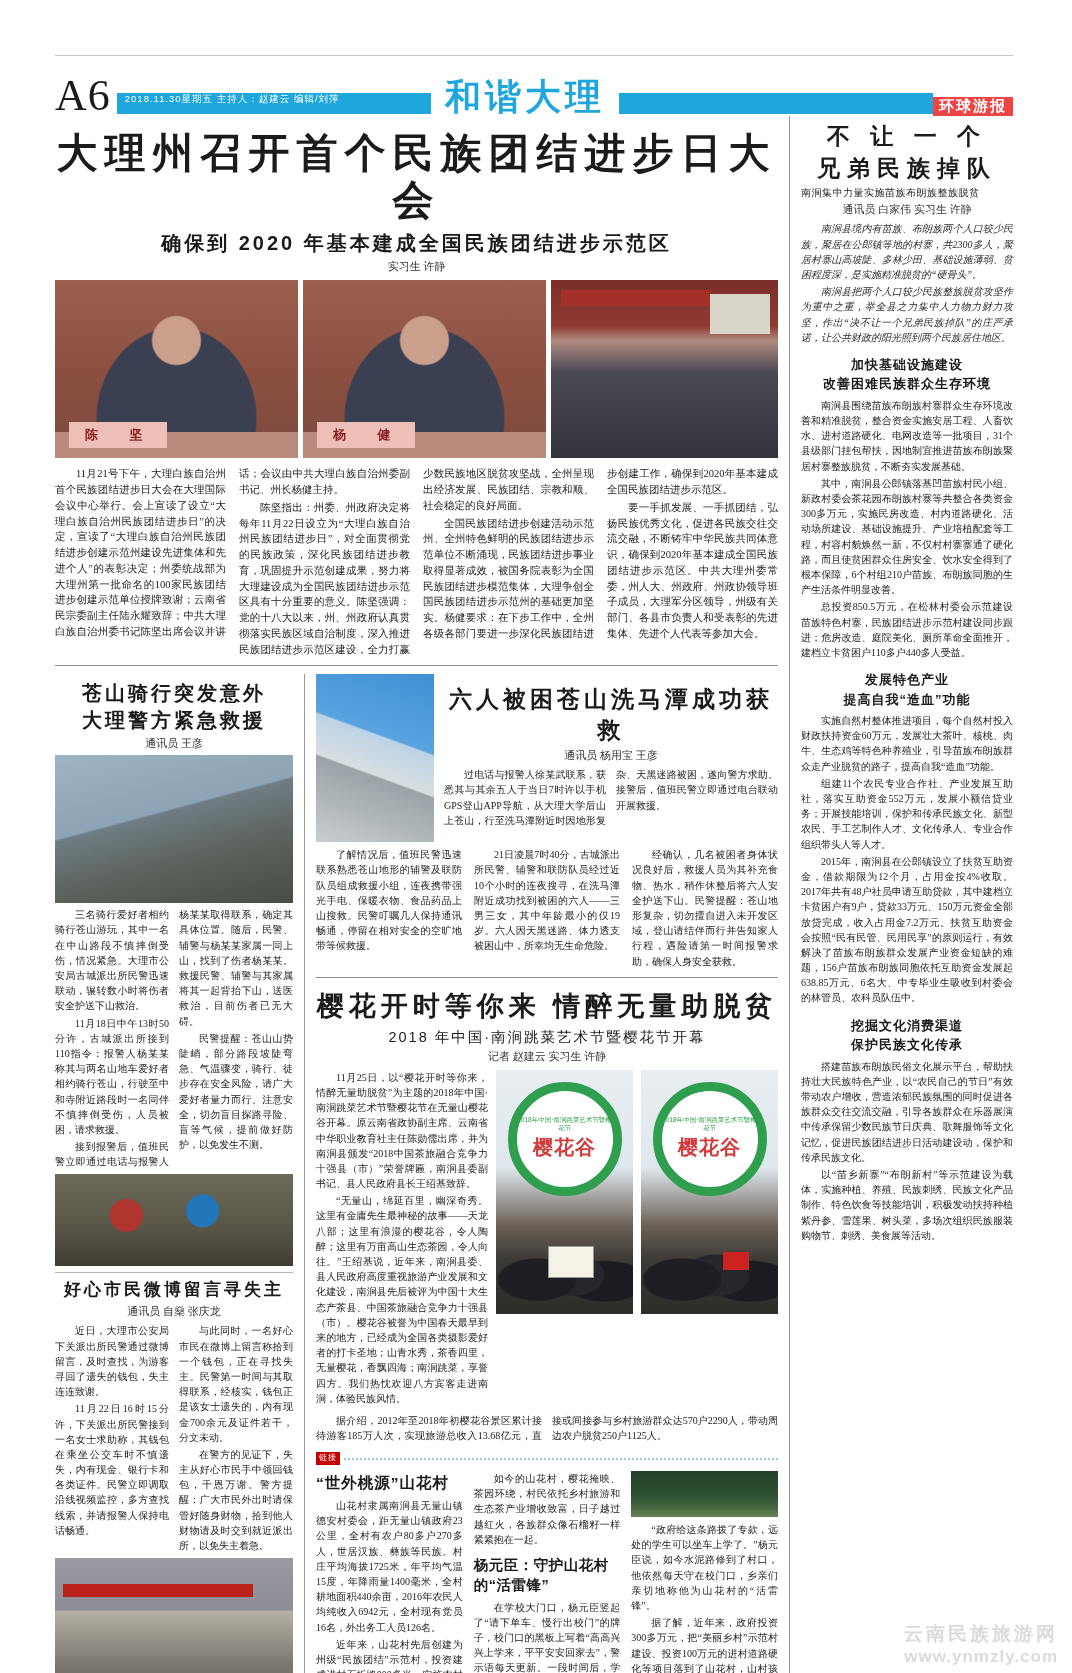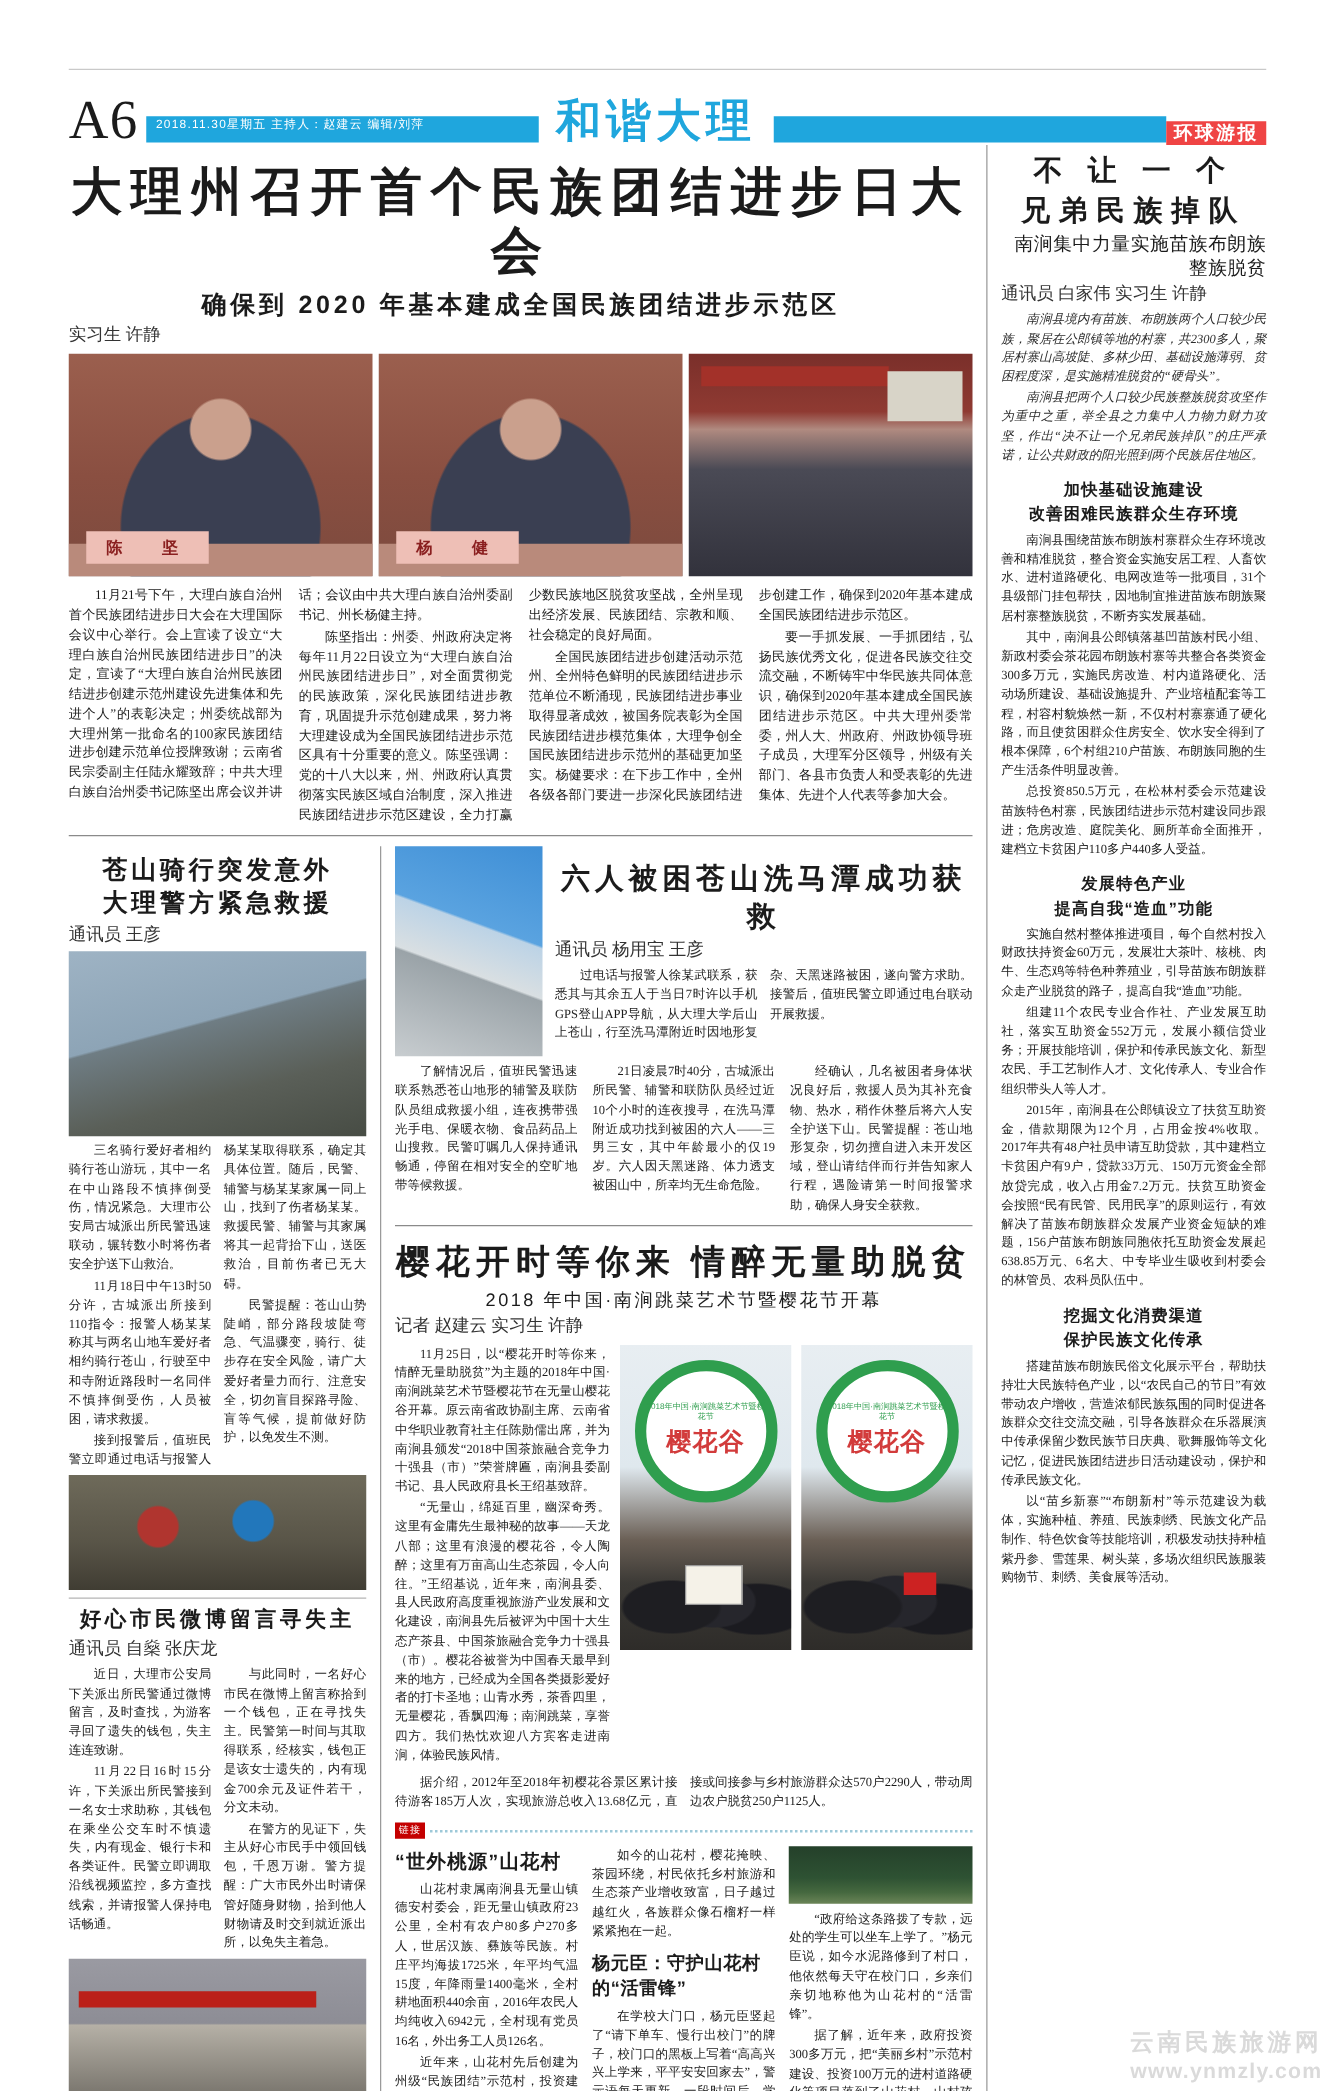--- a/index.html
+++ b/index.html
@@ -14,21 +14,21 @@
   .hdr-bar{background:#1fa6dd;height:21px;flex:1;display:flex;align-items:flex-start;margin-bottom:2px;}
   .hdr-bar.left{margin-left:6px;}
   .dateline{color:#fff;font-size:9.5px;padding-left:8px;white-space:nowrap;letter-spacing:1px;}
   .hdr-title{color:#1fa6dd;font-weight:900;font-size:36px;letter-spacing:4px;padding:0 14px;margin-bottom:-6px;}
   .masthead{background:#ef4444;color:#fff;font-weight:900;font-size:15px;letter-spacing:2px;padding:0 6px;margin-bottom:0;white-space:nowrap;}
 
   
   p{margin:0 0 2px 0;text-align:justify;text-indent:2em;}
   .body-s{font-size:10px;line-height:1.52;}
   .body-m{font-size:10.5px;line-height:1.5;}
-  .byline{font-size:14px;color:#333;text-indent:0;margin:2px 0 4px 0;}
+  .byline{text-align:center;font-size:11px;color:#333;text-indent:0;margin:2px 0 4px 0;}
   .rule{border:none;border-top:1px solid #8a8a8a;margin:8px 0;}
   .rule-light{border:none;border-top:1px solid #b5b5b5;margin:6px 0;}
 
   
   .main-headline{font-size:41px;font-weight:900;text-align:center;letter-spacing:7px;line-height:1.15;margin:14px 0 6px 0;}
   .main-subhead{font-size:20px;font-weight:700;text-align:center;letter-spacing:3px;margin:0;}
   .photo-row{display:flex;gap:5px;margin-top:6px;}
   .photo{position:relative;overflow:hidden;}
   .p-speaker{width:243px;height:178px;background:
      radial-gradient(circle at 50% 34%,#caa08d 0 14%,transparent 15%),
@@ -89,21 +89,21 @@
 
   .bottom-band{display:flex;gap:11px;}
   .b-col{flex:1;min-width:0;}
   .b-title{font-size:15.5px;font-weight:900;letter-spacing:1px;margin:2px 0 4px 0;}
   .y-title{font-size:14.5px;font-weight:900;letter-spacing:0.5px;margin:8px 0 4px 0;line-height:1.4;}
   .ph-village{width:100%;height:46px;background:linear-gradient(180deg,#24402a 0%,#2e5233 55%,#45683f 80%,#6a8457 100%);margin-bottom:5px;}
 
   
   .sidebar{width:212px;flex:none;border-left:1px solid #9a9a9a;padding-left:11px;margin-left:11px;}
   .sb-title{font-size:23px;font-weight:900;text-align:center;letter-spacing:7px;line-height:1.4;margin:4px 0 2px 0;}
-  .sb-sub{font-size:15px;text-align:right;letter-spacing:0.5px;margin:2px 0;}
+  .sb-sub{font-size:10px;text-align:left;letter-spacing:0.5px;margin:2px 0;}
   .sb-intro p{font-style:italic;color:#2b2b2b;}
   .sb-h{font-size:13px;font-weight:900;text-align:center;letter-spacing:1px;line-height:1.5;margin:10px 0 4px 0;}
 
   .watermark{position:absolute;right:14px;bottom:6px;text-align:right;color:#dadada;font-weight:900;}
   .watermark .w1{font-size:19px;letter-spacing:3px;}
   .watermark .w2{font-size:17px;letter-spacing:1px;}
 </style>
 </head>
 <body>
 

